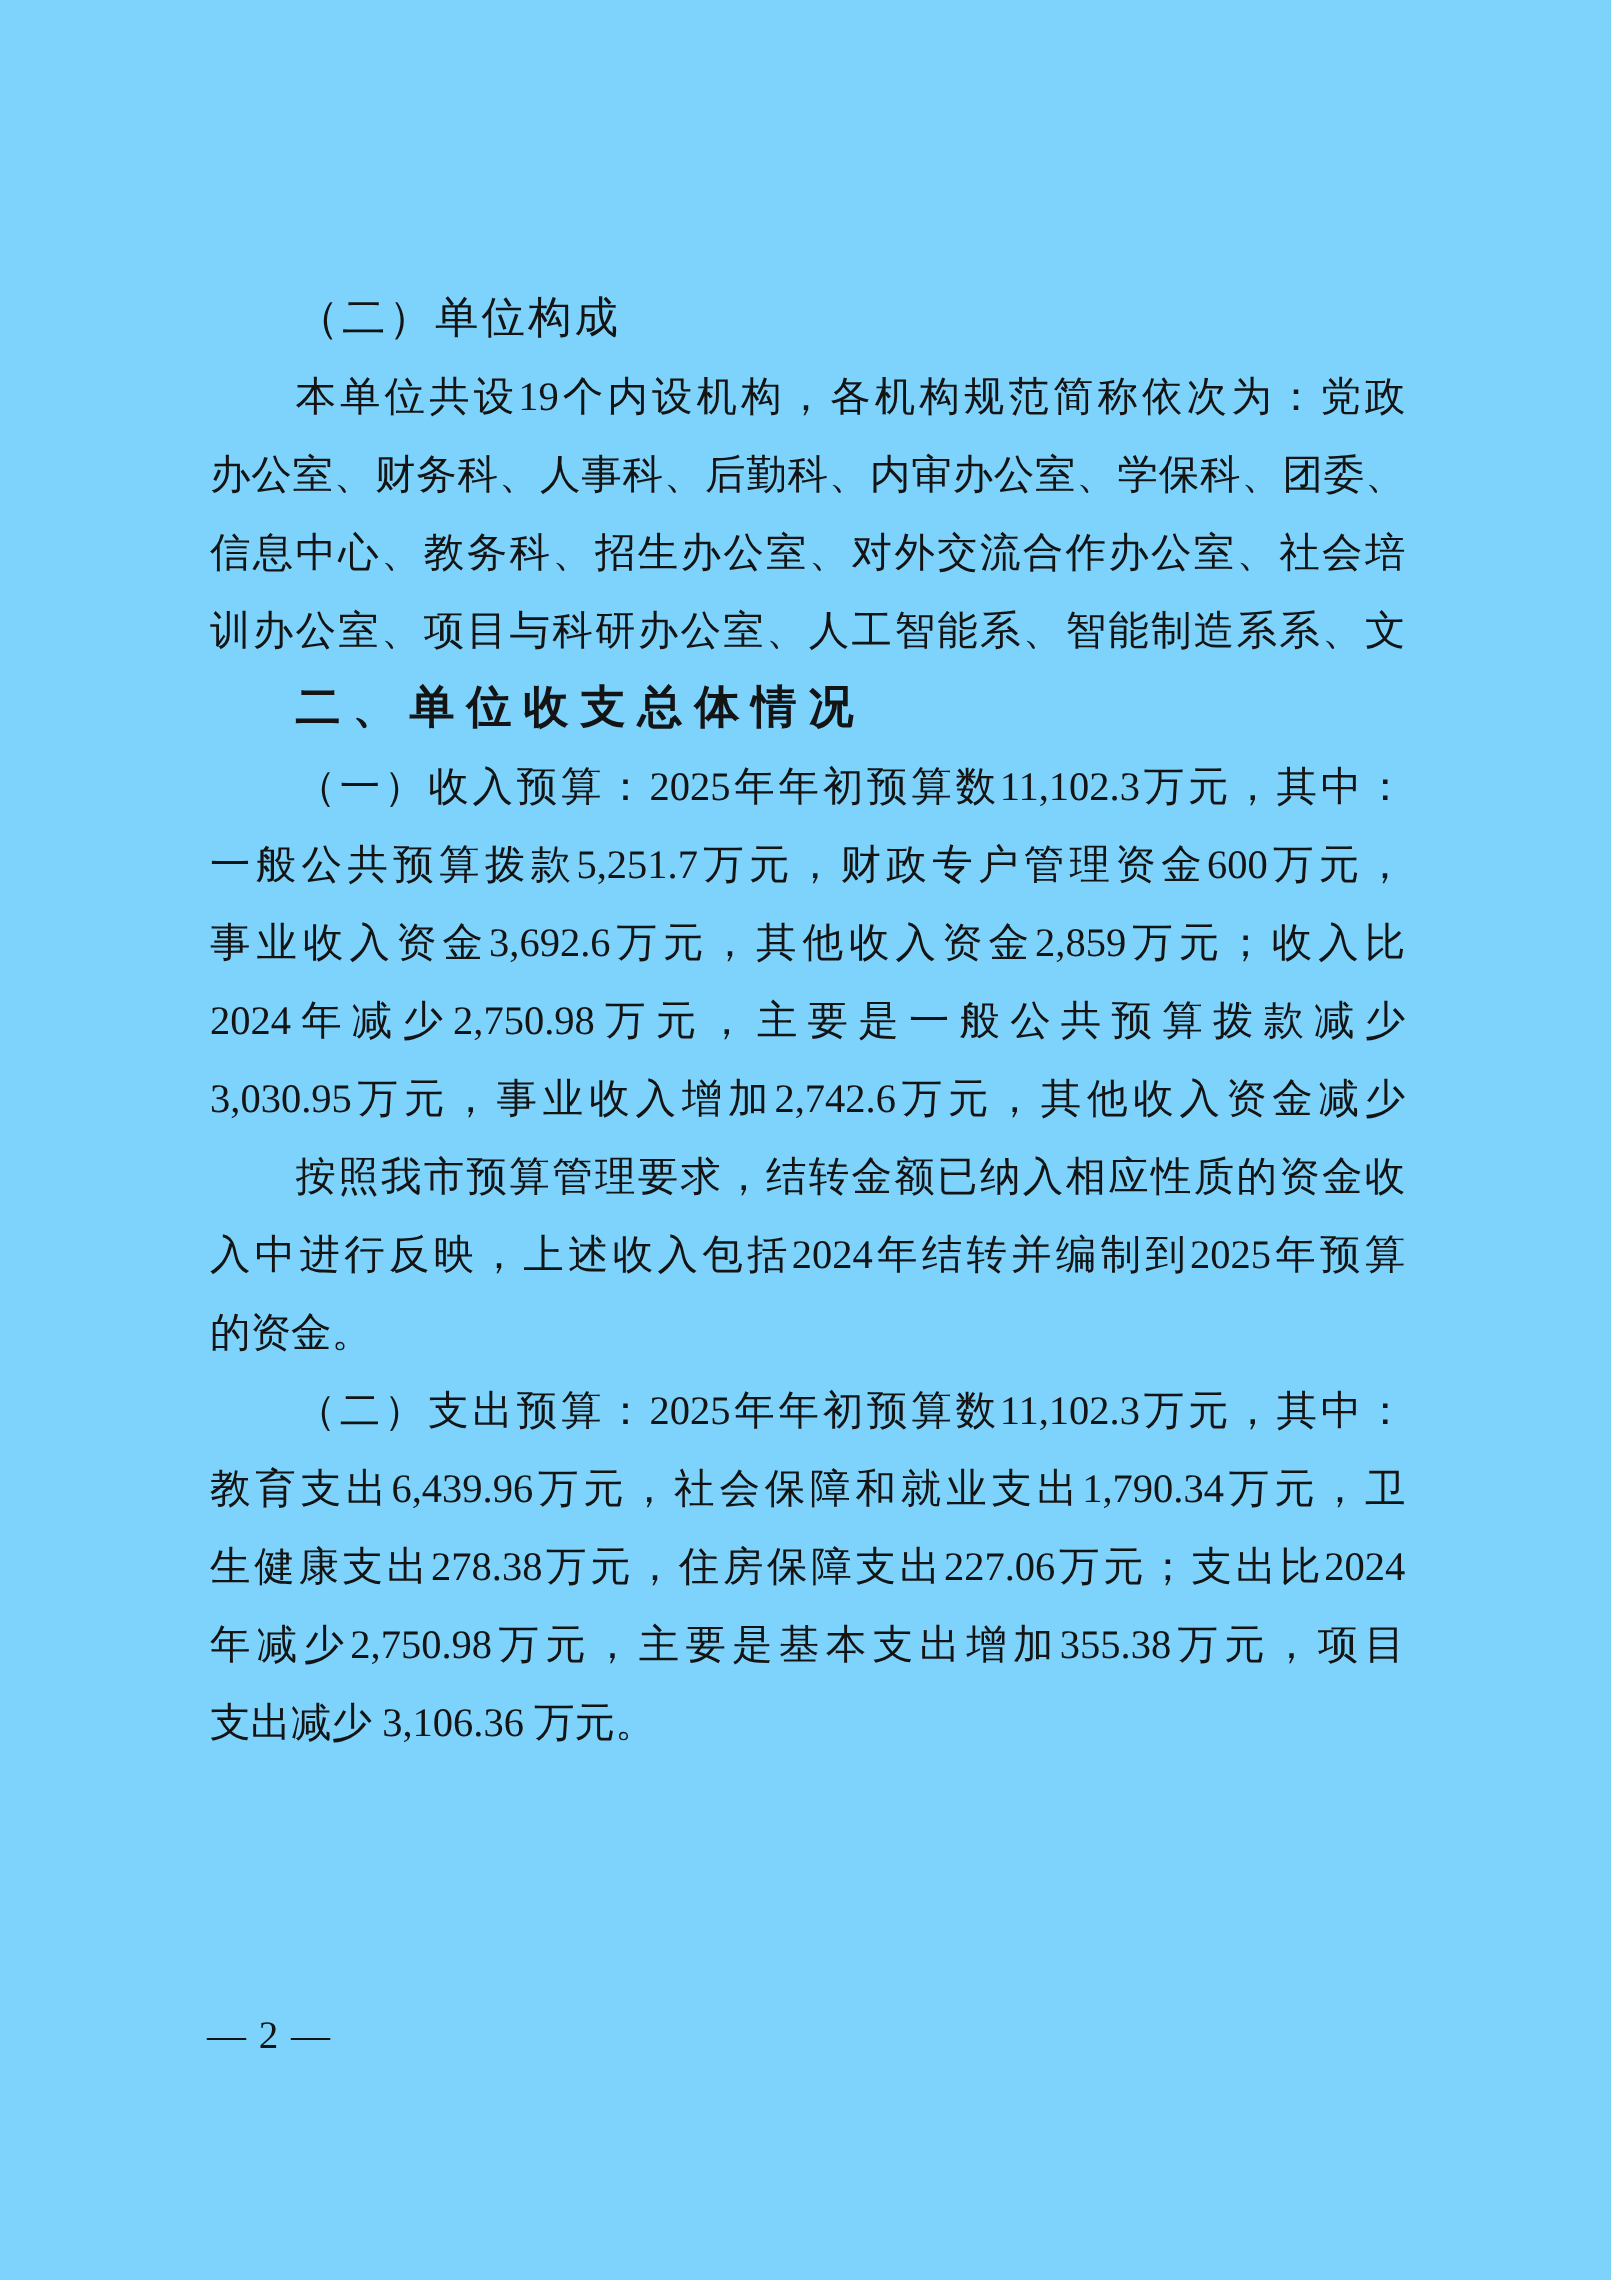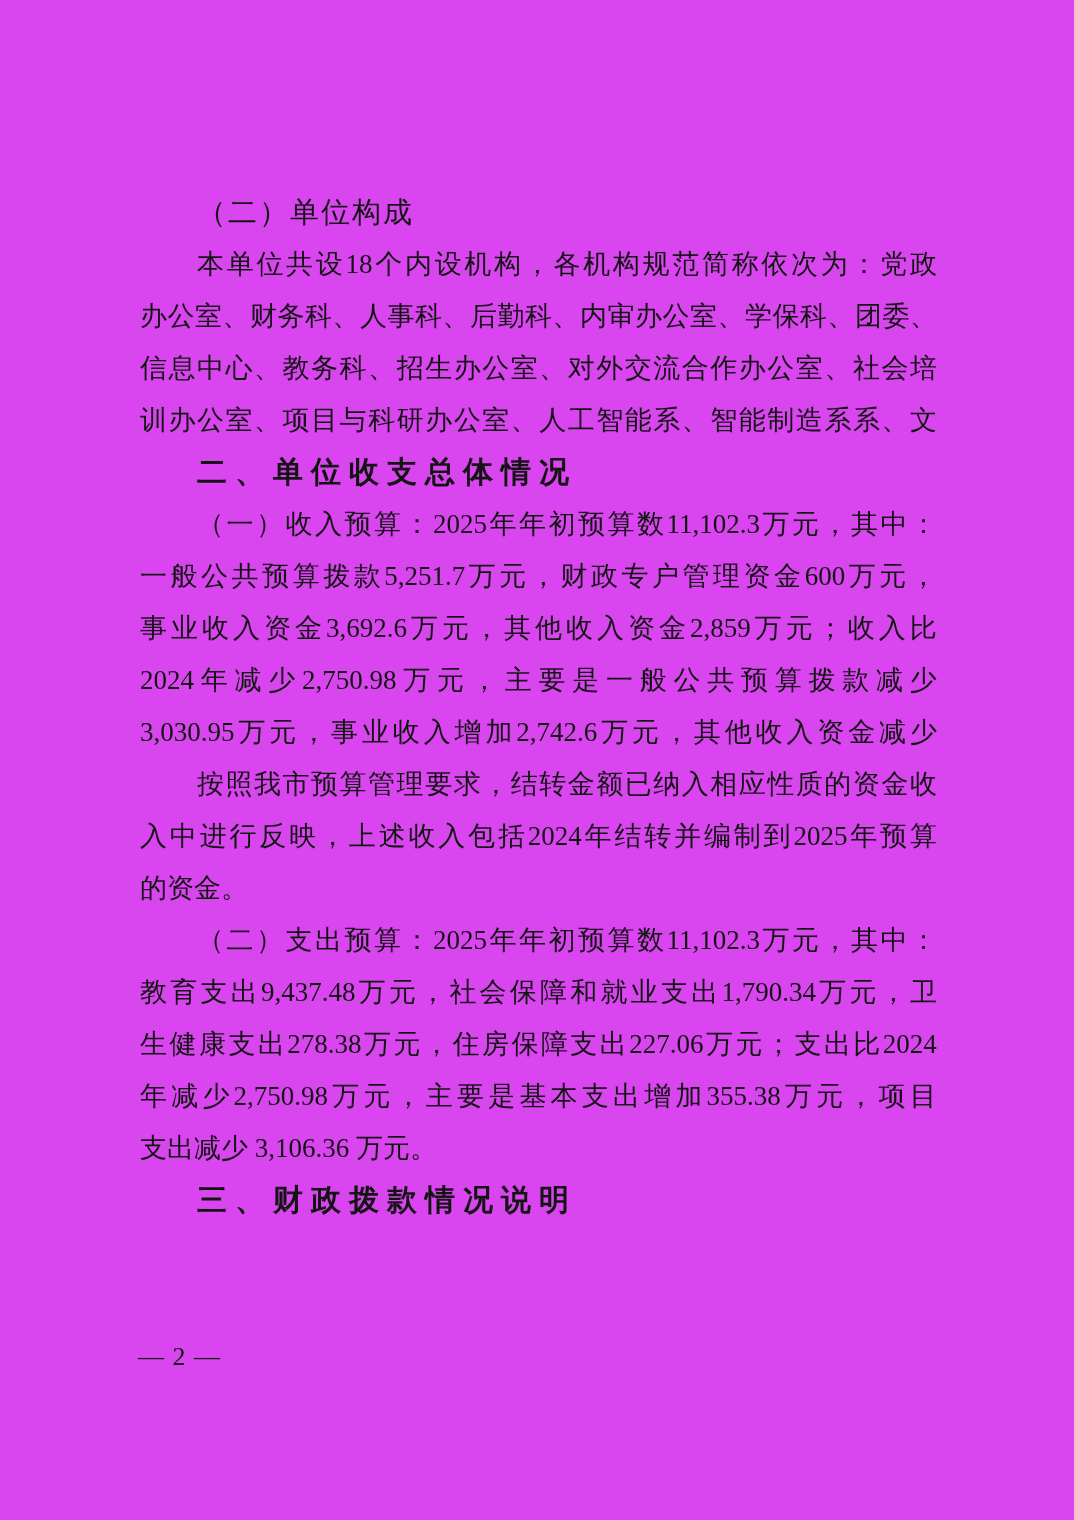--- a/index.html
+++ b/index.html
@@ -1,20 +1,20 @@
 <!DOCTYPE html>
 <html><head>
 <meta charset="utf-8">
 <style>
   html, body { margin: 0; padding: 0; background: #f2f2f2; }
   .page {
     position: relative;
     width: 1074px;
     height: 1520px;
-    background: #d946ef;
+    background: #7dd3fc;
     margin: 0 auto;
     overflow: hidden;
     font-family: "Liberation Serif", "DejaVu Serif", serif;
     color: #141414;
   }
   .content {
     position: absolute;
     left: 140px;
     top: 186px;
     width: 797px;
@@ -60,21 +60,21 @@
       <div class="block block-subheading-kai">
         <div class="line indent">（二）单位构成</div>
       </div>
       <div class="block block-body">
         <div class="line indent fill">
           <span>本</span>
           <span>单</span>
           <span>位</span>
           <span>共</span>
           <span>设</span>
-          <span>18</span>
+          <span>19</span>
           <span>个</span>
           <span>内</span>
           <span>设</span>
           <span>机</span>
           <span>构</span>
           <span>，</span>
           <span>各</span>
           <span>机</span>
           <span>构</span>
           <span>规</span>
@@ -388,21 +388,21 @@
           <span>，</span>
           <span>其</span>
           <span>中</span>
           <span>：</span>
         </div>
         <div class="line fill">
           <span>教</span>
           <span>育</span>
           <span>支</span>
           <span>出</span>
-          <span>9,437.48</span>
+          <span>6,439.96</span>
           <span>万</span>
           <span>元</span>
           <span>，</span>
           <span>社</span>
           <span>会</span>
           <span>保</span>
           <span>障</span>
           <span>和</span>
           <span>就</span>
           <span>业</span>
@@ -458,18 +458,15 @@
           <span>加</span>
           <span>355.38</span>
           <span>万</span>
           <span>元</span>
           <span>，</span>
           <span>项</span>
           <span>目</span>
         </div>
         <div class="line">支出减少 3,106.36 万元。</div>
       </div>
-      <div class="block block-heading-bold">
-        <div class="line indent">三、财政拨款情况说明</div>
-      </div>
     </div>
   <div class="page-number">— 2 —</div>
 </div>
 
 </body></html>

